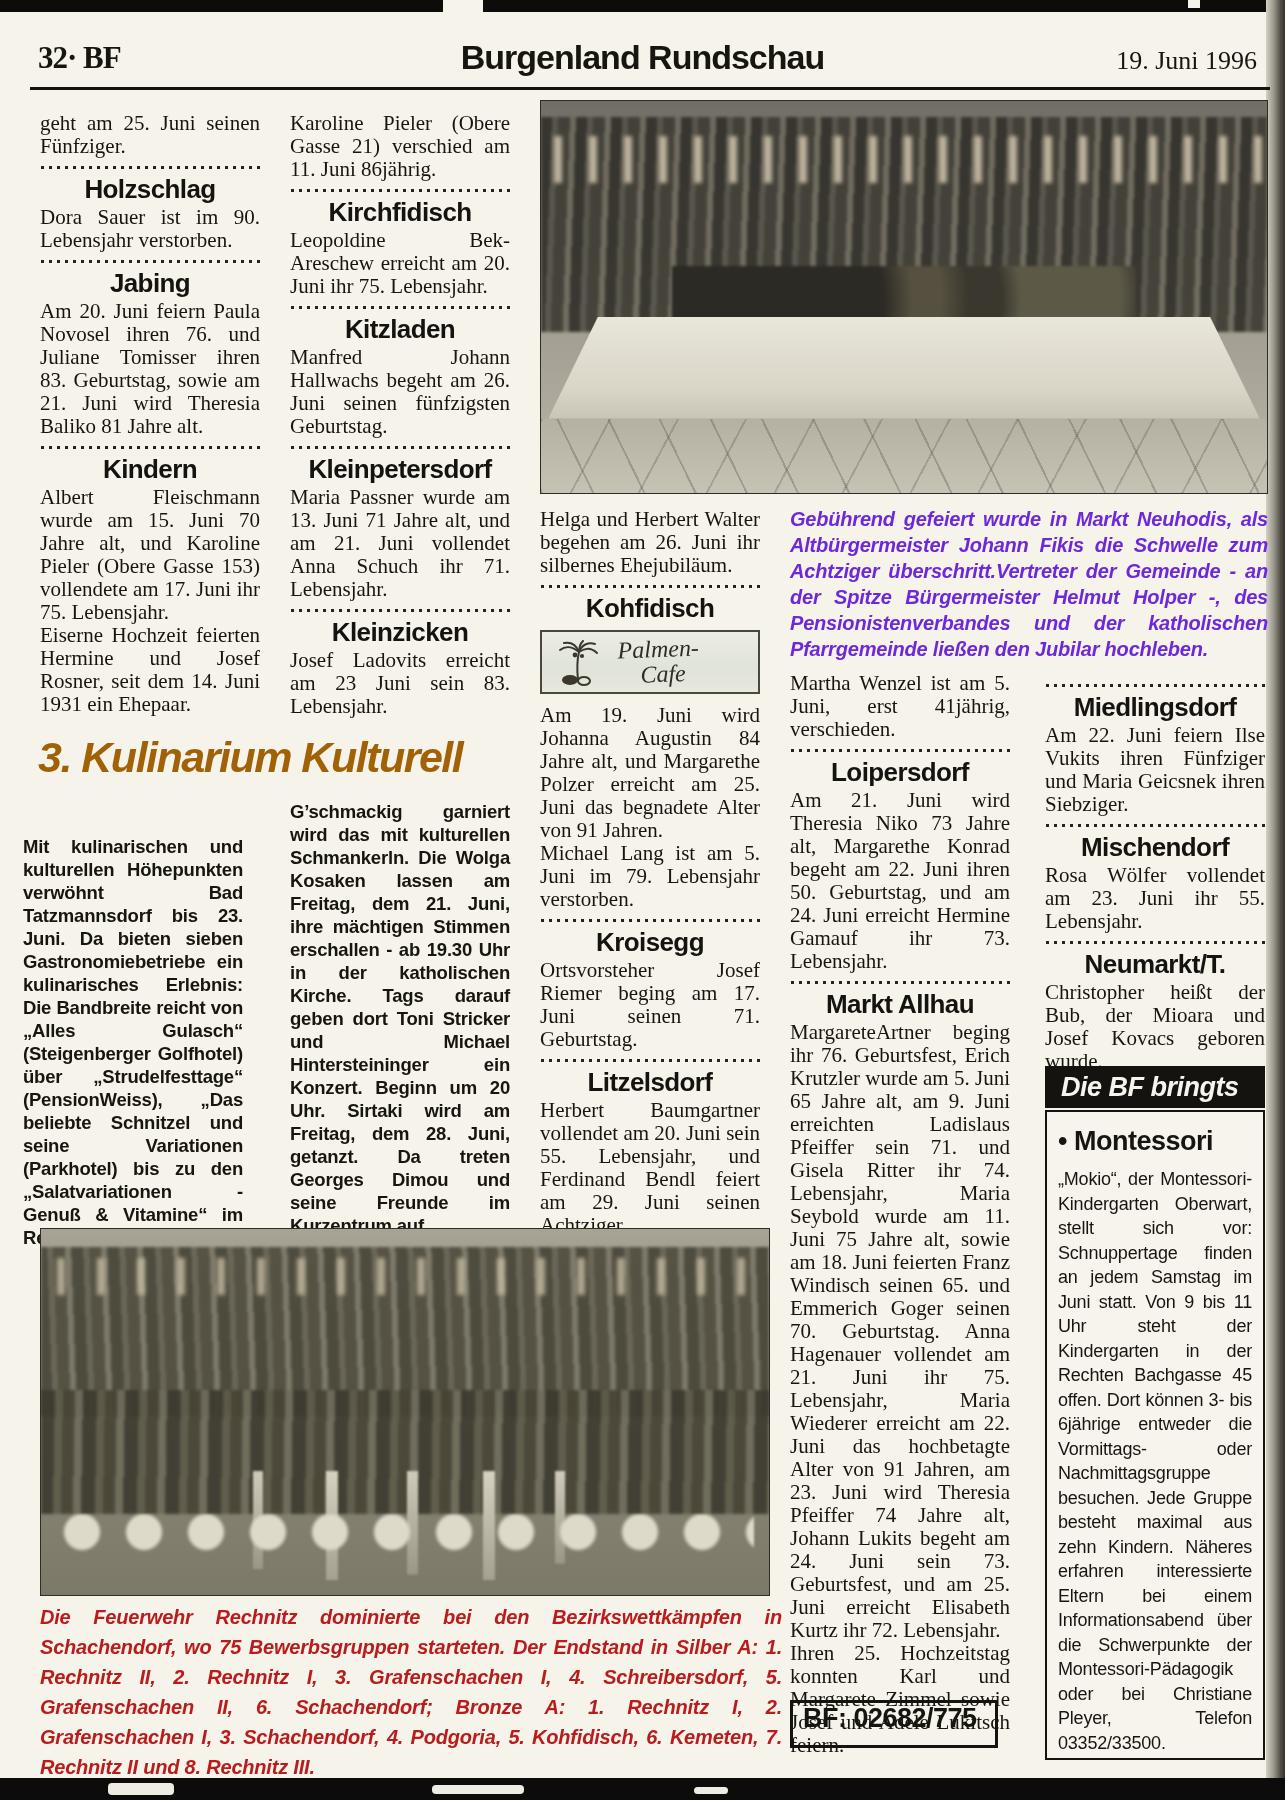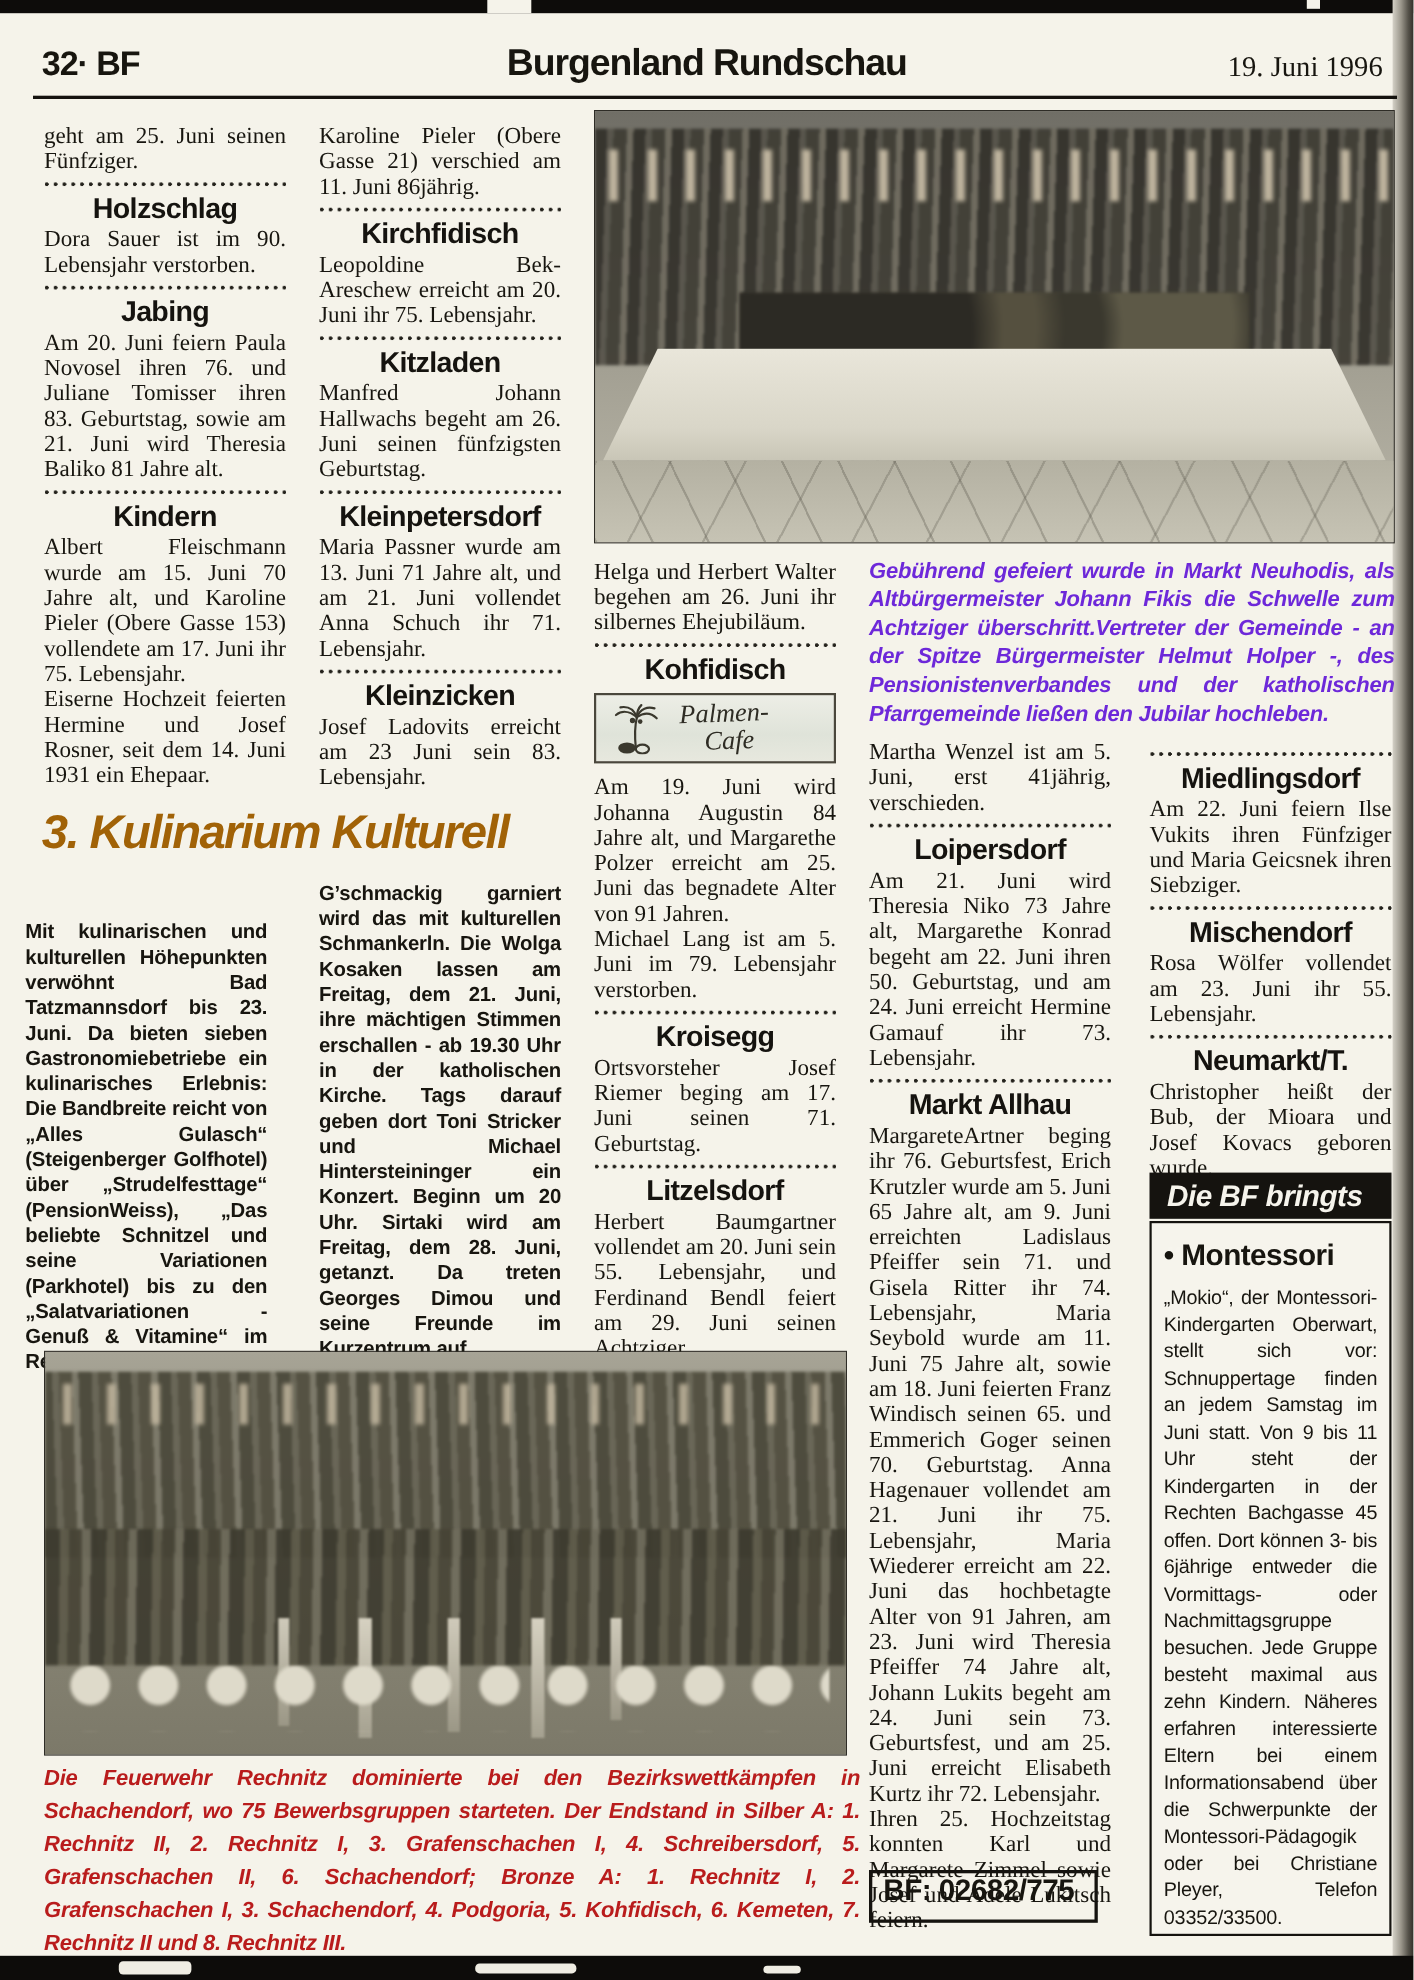--- a/index.html
+++ b/index.html
@@ -11,21 +11,21 @@
     font-family:"Liberation Serif",serif; color:#17150f;
   }
   .serif{font-family:"Liberation Serif",serif;font-size:21px;line-height:23px;text-align:justify;margin:0;}
   .sans-bold{font-family:"Liberation Sans",sans-serif;font-weight:700;font-size:18.5px;line-height:23px;text-align:justify;margin:0;letter-spacing:-0.2px;}
   .h-town{font-family:"Liberation Sans",sans-serif;font-weight:700;font-size:26px;line-height:31px;text-align:center;margin:2px 0 1px;letter-spacing:-0.6px;color:#15130f;}
   .dotted{height:5px;margin:7px 0 4px;background-image:radial-gradient(circle at 2.5px 2.5px,#24221c 1.55px,transparent 1.9px);background-size:8px 5px;background-repeat:repeat-x;}
   .col{position:absolute;width:220px;}
   
   #top-strip{position:absolute;left:0;top:0;width:1285px;height:12px;background:#0d0c0a;}
   .strip-gap{position:absolute;background:#f5f3ea;}
-  #header-label{position:absolute;left:38px;top:40px;font-family:Liberation Sans, sans-serif;font-weight:700;font-size:31px;letter-spacing:-1px;}
+  #header-label{position:absolute;left:38px;top:40px;font-family:Liberation Serif, serif;font-weight:700;font-size:31px;letter-spacing:-1px;}
   #header-title{position:absolute;left:0;top:38px;width:1285px;text-align:center;font-family:"Liberation Sans",sans-serif;font-weight:700;font-size:34px;letter-spacing:-1px;}
   #header-date{position:absolute;right:28px;top:46px;font-family:"Liberation Serif",serif;font-size:26px;}
   #header-rule{position:absolute;left:30px;top:87px;width:1240px;height:3px;background:#15130f;}
   
   #kulinarium-title{position:absolute;left:38px;top:733px;width:620px;font-family:"Liberation Sans",sans-serif;font-style:italic;font-weight:700;font-size:43px;letter-spacing:-1.5px;color:#a16207;margin:0;}
   
   .photo{position:absolute;border:1px solid #2e2c26;overflow:hidden;}
   #photo-top{left:540px;top:100px;width:726px;height:392px;background:linear-gradient(180deg,#706e66 0%,#8b887d 40%,#a3a093 60%,#bab7a9 100%);}
   .pt-people{position:absolute;left:0;top:4%;width:100%;height:55%;
     background:repeating-linear-gradient(92deg,#32302a 0 11px,#56534a 11px 17px,#3e3c34 17px 29px,#6e6a5e 29px 35px);

